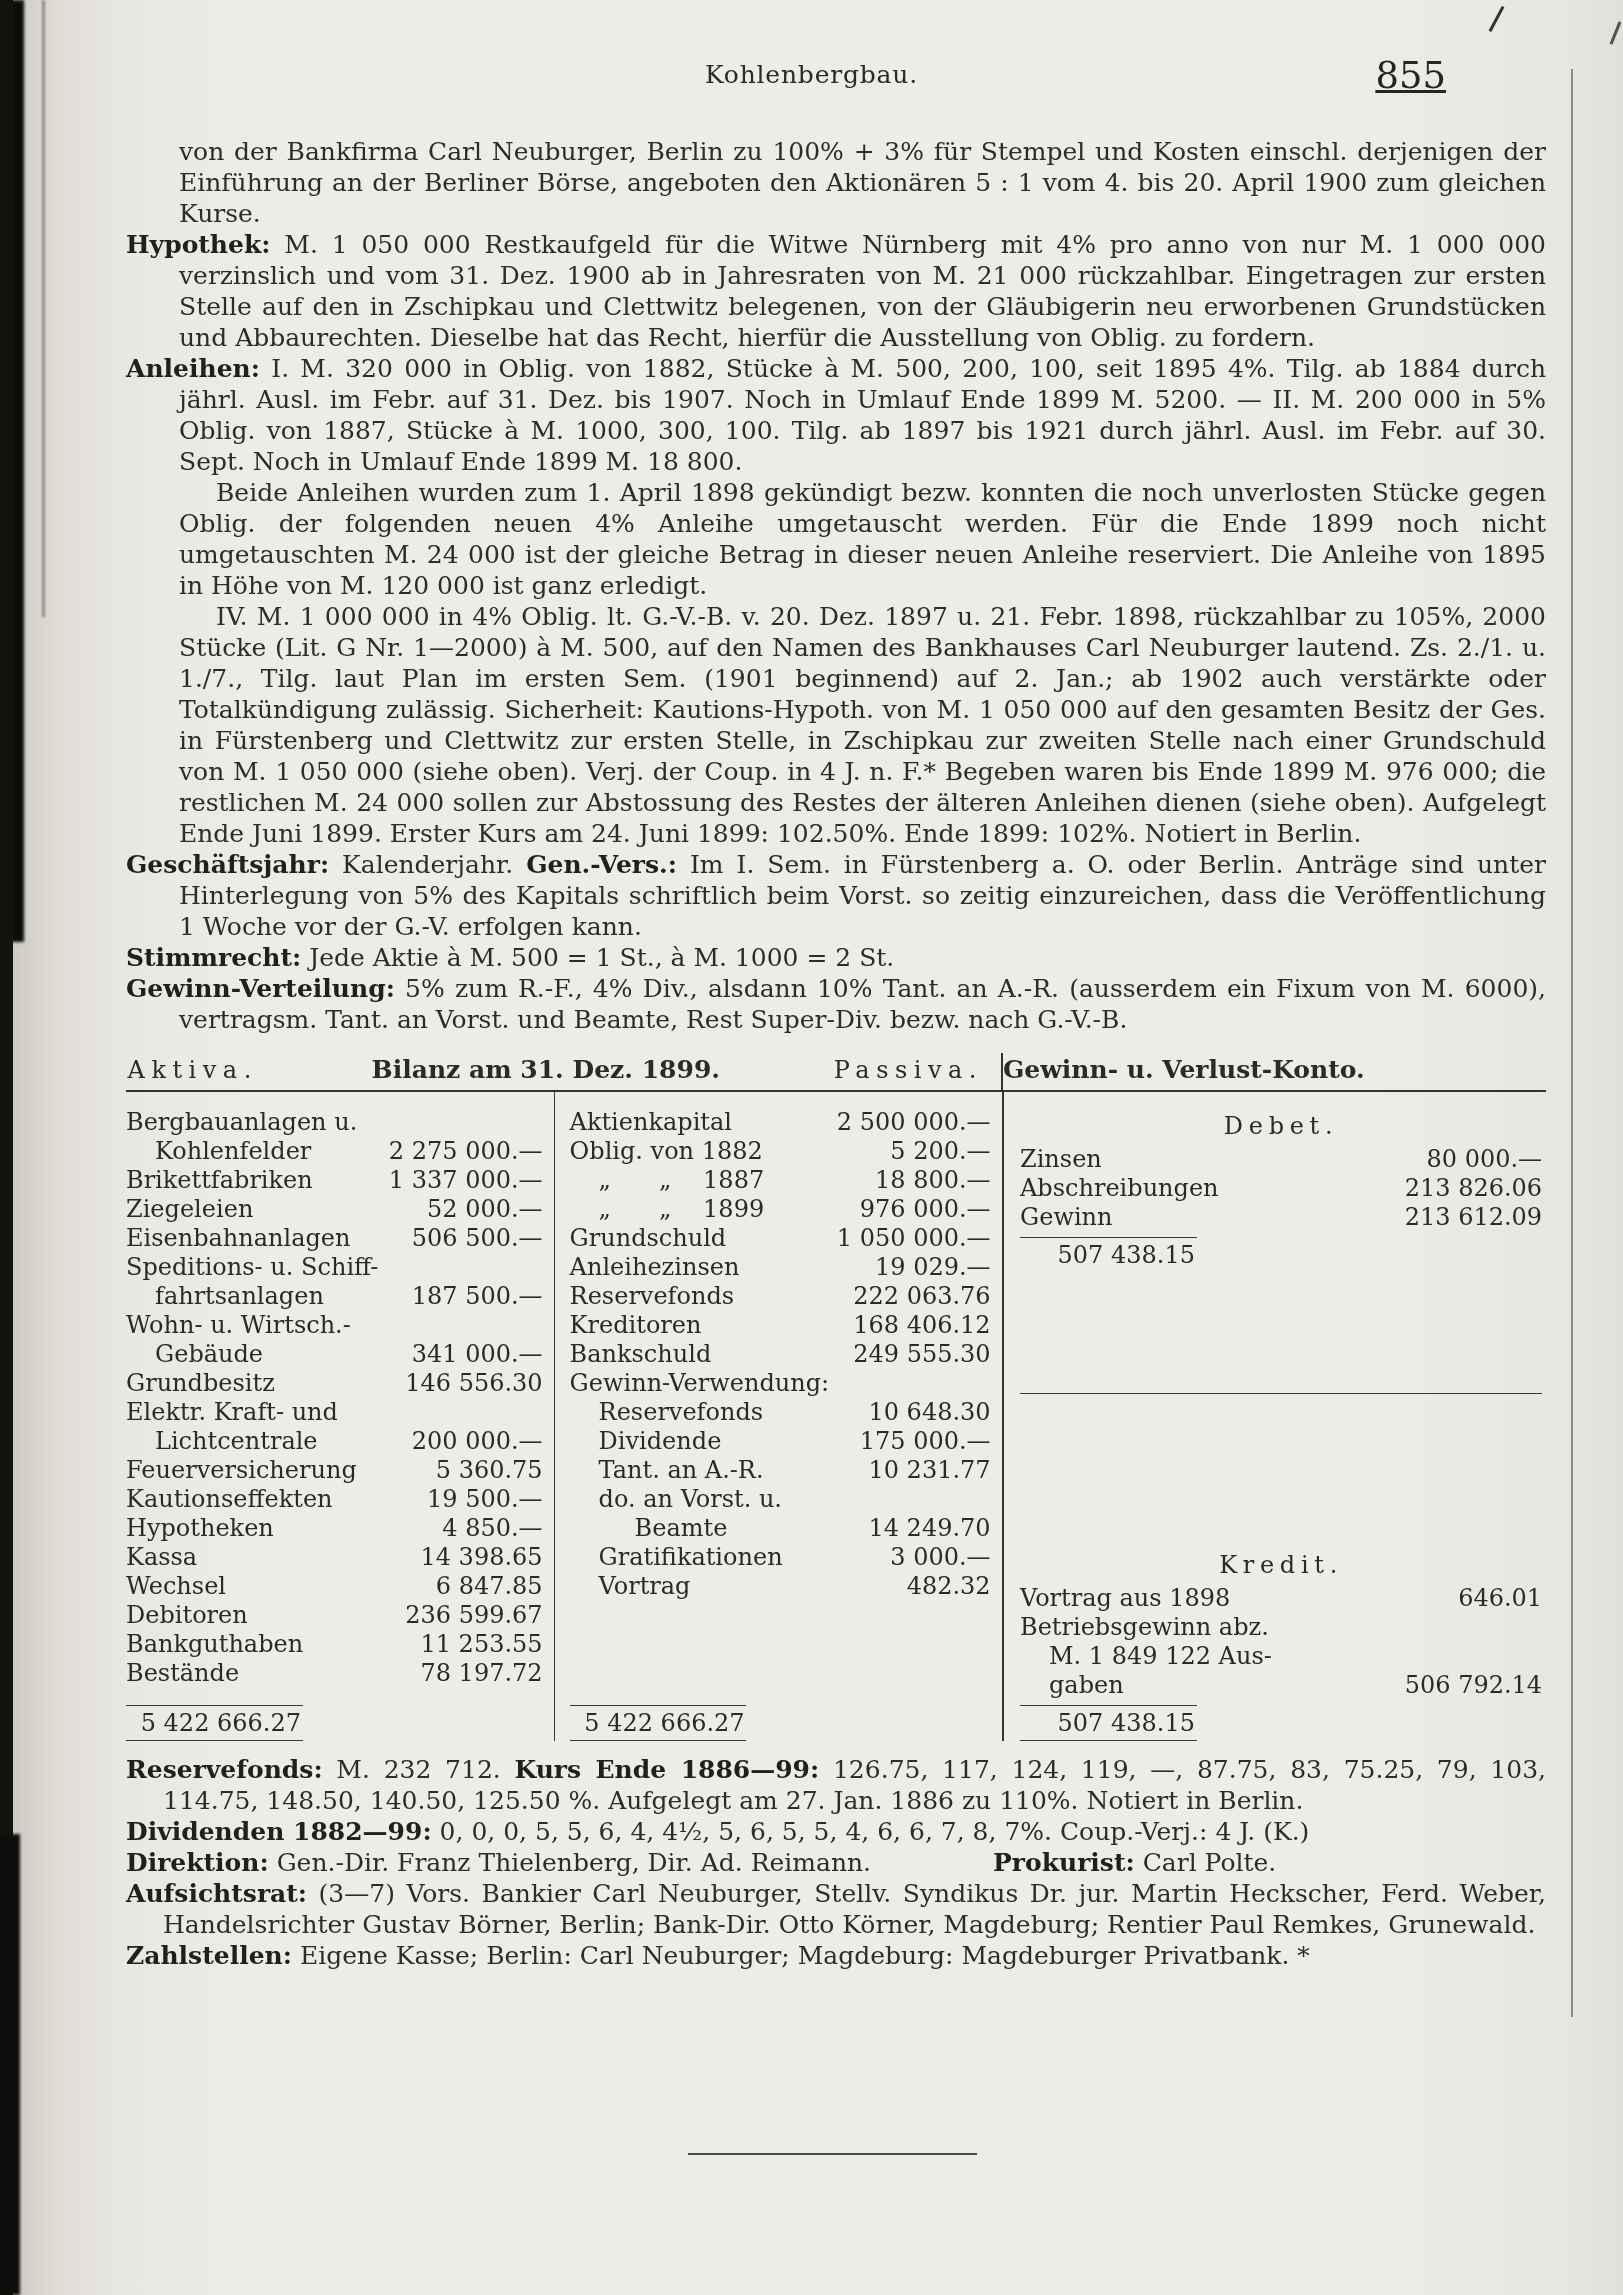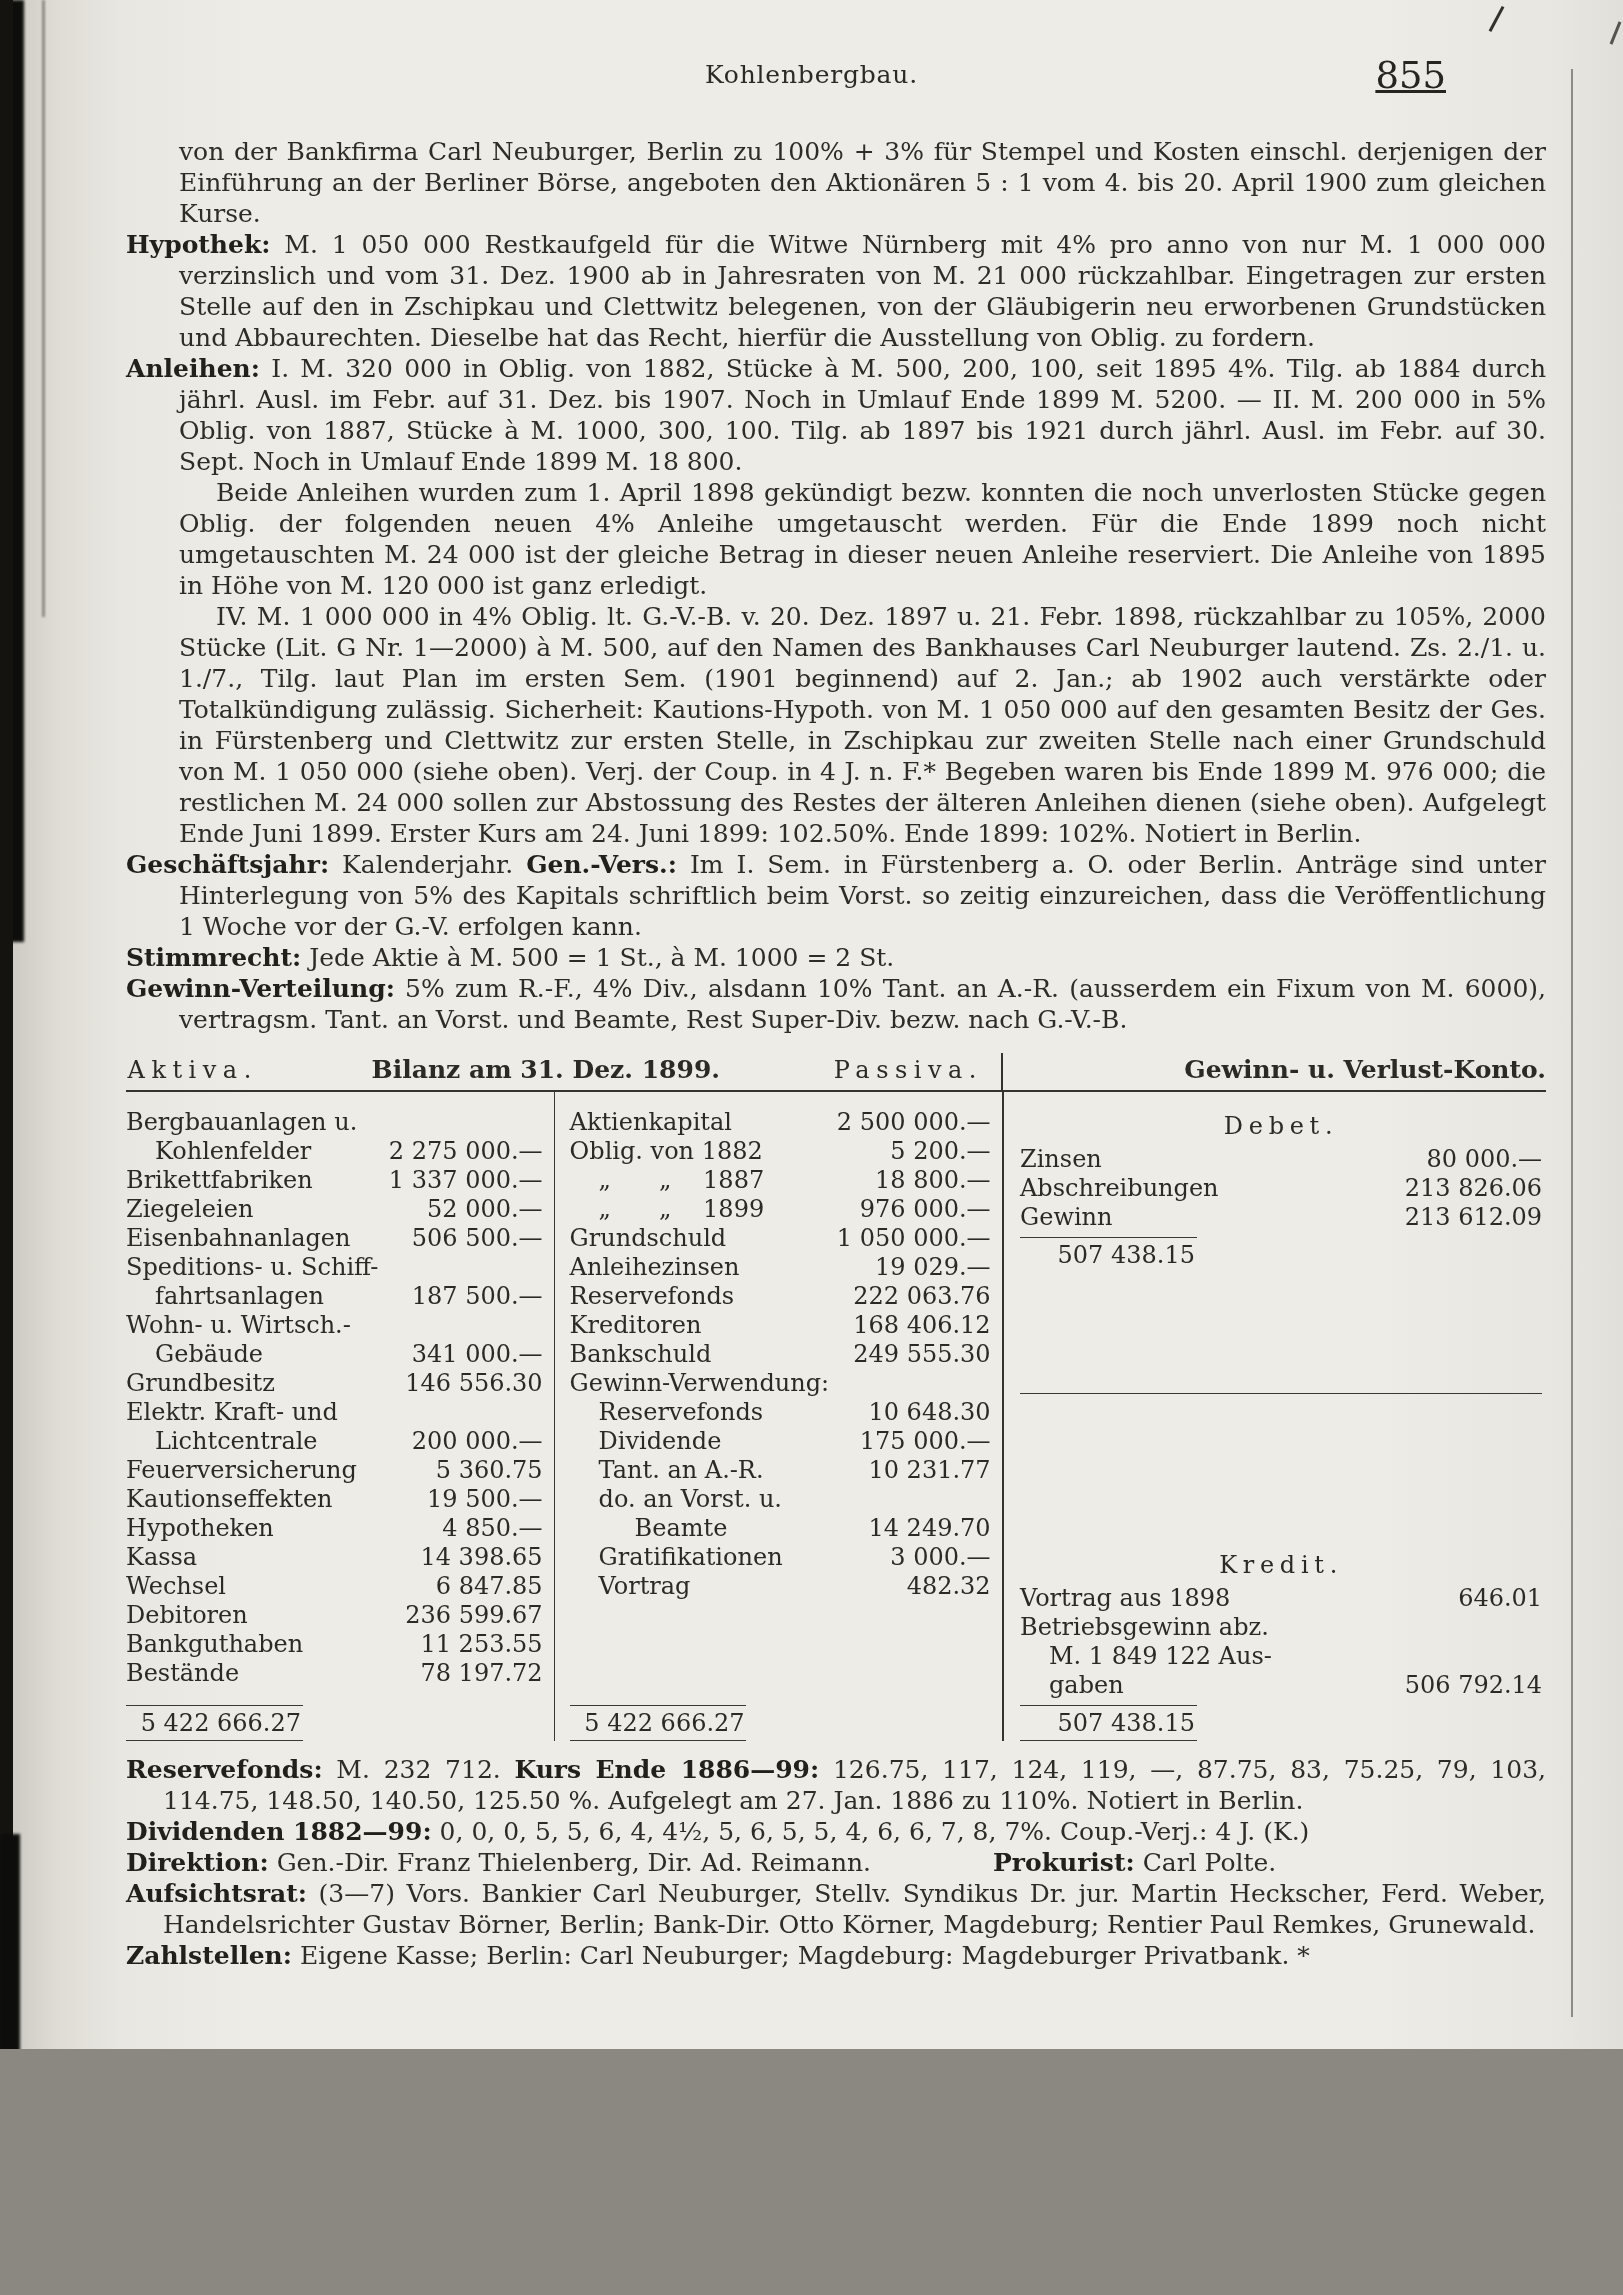--- a/index.html
+++ b/index.html
@@ -1,17 +1,17 @@
 <!DOCTYPE html>
 <html lang="de" style="font-size:13px"><head>
 <meta charset="utf-8">
 <style>
   html,body{margin:0;padding:0;background:#8a8880;}
   .page{
-    position:relative;width:1623px;height:2049px;overflow:hidden;
+    position:relative;width:1623px;height:2295px;overflow:hidden;
     background:linear-gradient(90deg,#c8c6bf 0px,#dedcd5 57px,#e9e7e1 122px,#edece6 260px,#edece6 1364px,#e8e6e0 1558px,#e1dfd9 1623px);
     font-family:"DejaVu Serif","Liberation Serif",serif;
     color:#2e2c27;
   }
   
   .artifact{position:absolute;}
   #edge-b{left:0;top:0;width:13px;height:2295px;background:#14130f;}
   #edge-a{left:0;top:0;width:24px;height:942px;background:#0d0d0b;filter:blur(1.6px);}
   #edge-c{left:0;top:1834px;width:19.5px;height:461px;background:#0d0d0b;filter:blur(1.6px);}
   #edge-line{left:42px;top:0;width:3.2px;height:617px;background:#46443f;opacity:.5;filter:blur(1.2px);}
@@ -29,21 +29,21 @@
   .para b{font-weight:700;color:#22201b;}
   .para.cont{text-indent:0;}
   .para.inner{text-indent:37px;}
   .hgap{display:inline-block;height:0.8px;}
   
   .balance{margin-top:18px;font-size:24px;color:#2c2a25;}
   .bal-header{display:grid;grid-template-columns:877px 543px;border-bottom:2.4px solid #34332d;}
   .bilanz-head{display:flex;justify-content:space-between;align-items:baseline;border-right:2.4px solid #34332d;padding:1.6px 18px 6.5px 1.6px;box-sizing:border-box;gap:28px;}
   .spaced{letter-spacing:6.5px;font-size:24px;}
   .bal-title{font-weight:700;font-size:25px;}
-  .guv-head{text-align:right;font-weight:700;font-size:25px;padding:1.6px 0 6.5px;}
+  .guv-head{text-align:left;font-weight:700;font-size:25px;padding:1.6px 0 6.5px;}
   .bal-body{display:grid;grid-template-columns:429px 449px 543px;height:649px;}
   .col{display:flex;flex-direction:column;box-sizing:border-box;height:649px;padding-top:16px;}
   .col-aktiva{padding-right:11.4px;border-right:1.6px solid #3a3832;}
   .col-passiva{padding-left:14.6px;padding-right:11.4px;border-right:2.4px solid #34332d;}
   .col-guv{padding-left:16px;padding-right:4.9px;}
   .rows{display:block;}
   .row{display:flex;justify-content:space-between;align-items:baseline;line-height:29px;}
   .row .lbl{white-space:nowrap;}
   .row .amt{text-align:right;white-space:nowrap;}
   .row.indent1{padding-left:29px;}

